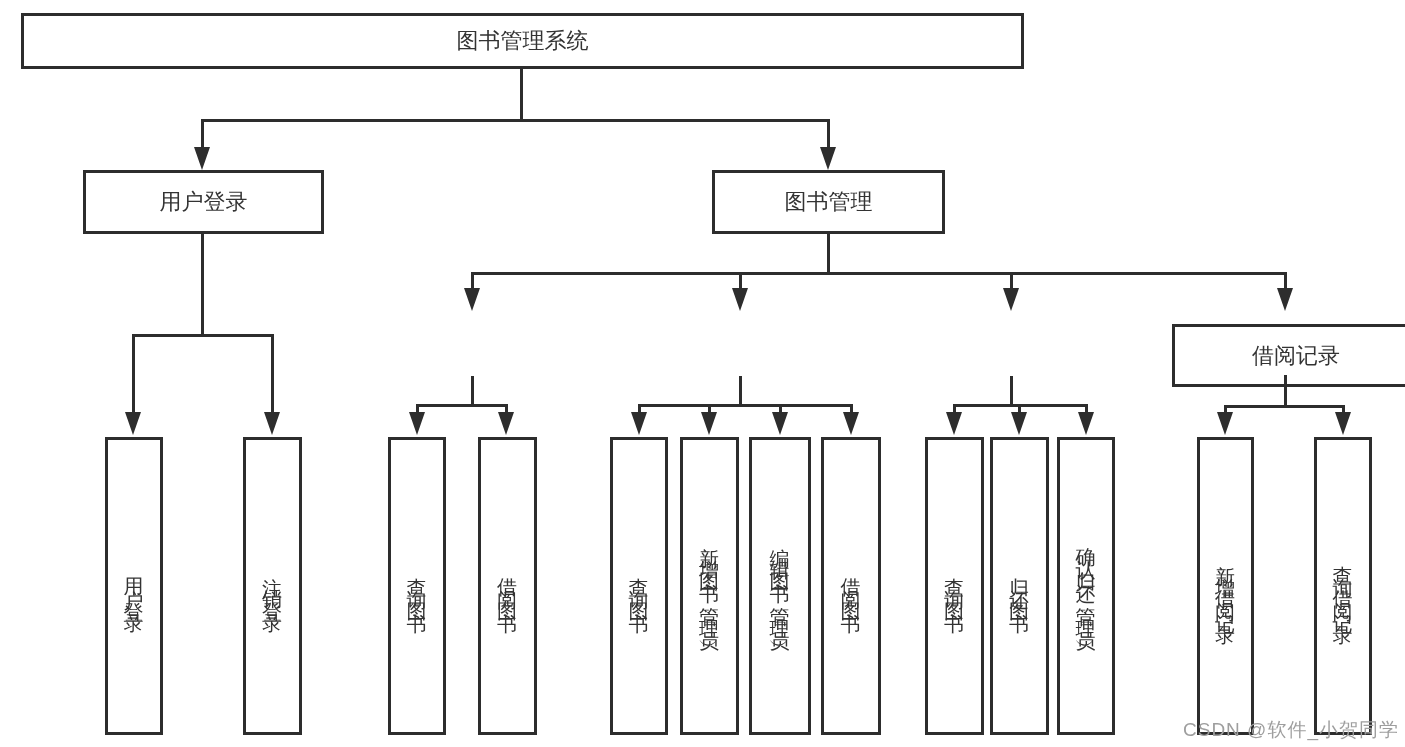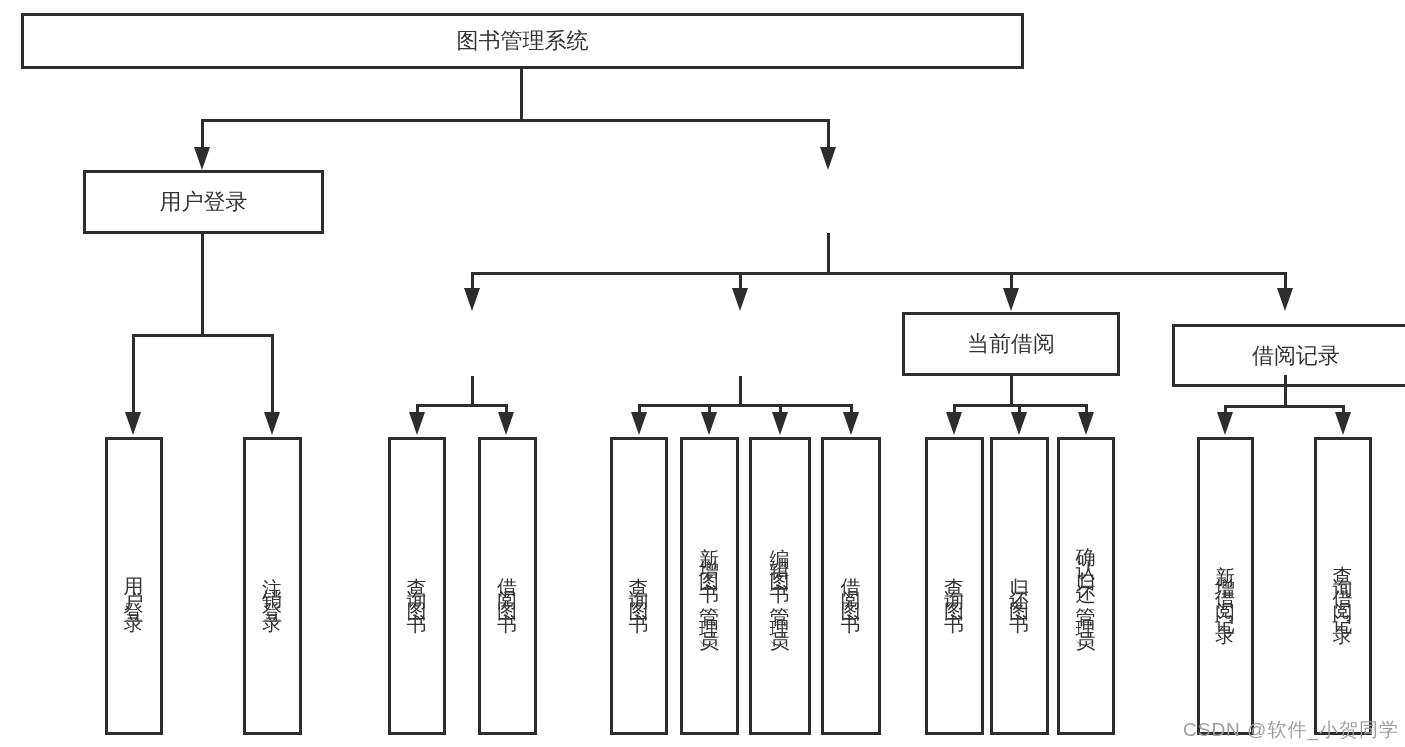--- a/index.html
+++ b/index.html
@@ -39,42 +39,42 @@
   <div class="vline" style="left:520px;top:69px;height:50px;"></div>
   <div class="hline" style="left:202px;top:119px;width:628px;"></div>
   <div class="vline" style="left:201px;top:119px;height:31px;"></div>
   <div class="ah" style="left:194px;top:147px;"></div>
   <div class="vline" style="left:827px;top:119px;height:31px;"></div>
   <div class="ah" style="left:820px;top:147px;"></div>
 
   <div class="box" style="left:83px;top:170px;width:241px;height:64px;">
     <span>用户登录</span>
   </div>
+  <div class="box" style="left:712px;top:170px;width:233px;height:64px;">
+    <span>图书管理</span>
+  </div>
 
   <div class="vline" style="left:201px;top:234px;height:100px;"></div>
   <div class="hline" style="left:132px;top:334px;width:141px;"></div>
   <div class="vline" style="left:132px;top:334px;height:80px;"></div>
   <div class="ah" style="left:125px;top:412px;"></div>
   <div class="vline" style="left:271px;top:334px;height:80px;"></div>
   <div class="ah" style="left:264px;top:412px;"></div>
 
   <div class="vline" style="left:827px;top:233px;height:39px;"></div>
   <div class="hline" style="left:471px;top:272px;width:815px;"></div>
   <div class="vline" style="left:471px;top:272px;height:18px;"></div>
   <div class="ah" style="left:464px;top:288px;"></div>
   <div class="vline" style="left:739px;top:272px;height:18px;"></div>
   <div class="ah" style="left:732px;top:288px;"></div>
   <div class="vline" style="left:1010px;top:272px;height:18px;"></div>
   <div class="ah" style="left:1003px;top:288px;"></div>
   <div class="vline" style="left:1284px;top:272px;height:18px;"></div>
   <div class="ah" style="left:1277px;top:288px;"></div>
 
-  <div class="box" style="left:902px;top:312px;width:218px;height:64px;">
-    <span>当前借阅</span>
-  </div>
   <div class="box" style="left:1172px;top:324px;width:248px;height:63px;">
     <span>借阅记录</span>
   </div>
 
   <div class="vline" style="left:471px;top:376px;height:28px;"></div>
   <div class="hline" style="left:416px;top:404px;width:92px;"></div>
   <div class="vline" style="left:416px;top:404px;height:10px;"></div>
   <div class="ah" style="left:409px;top:412px;"></div>
   <div class="vline" style="left:505px;top:404px;height:10px;"></div>
   <div class="ah" style="left:498px;top:412px;"></div>

